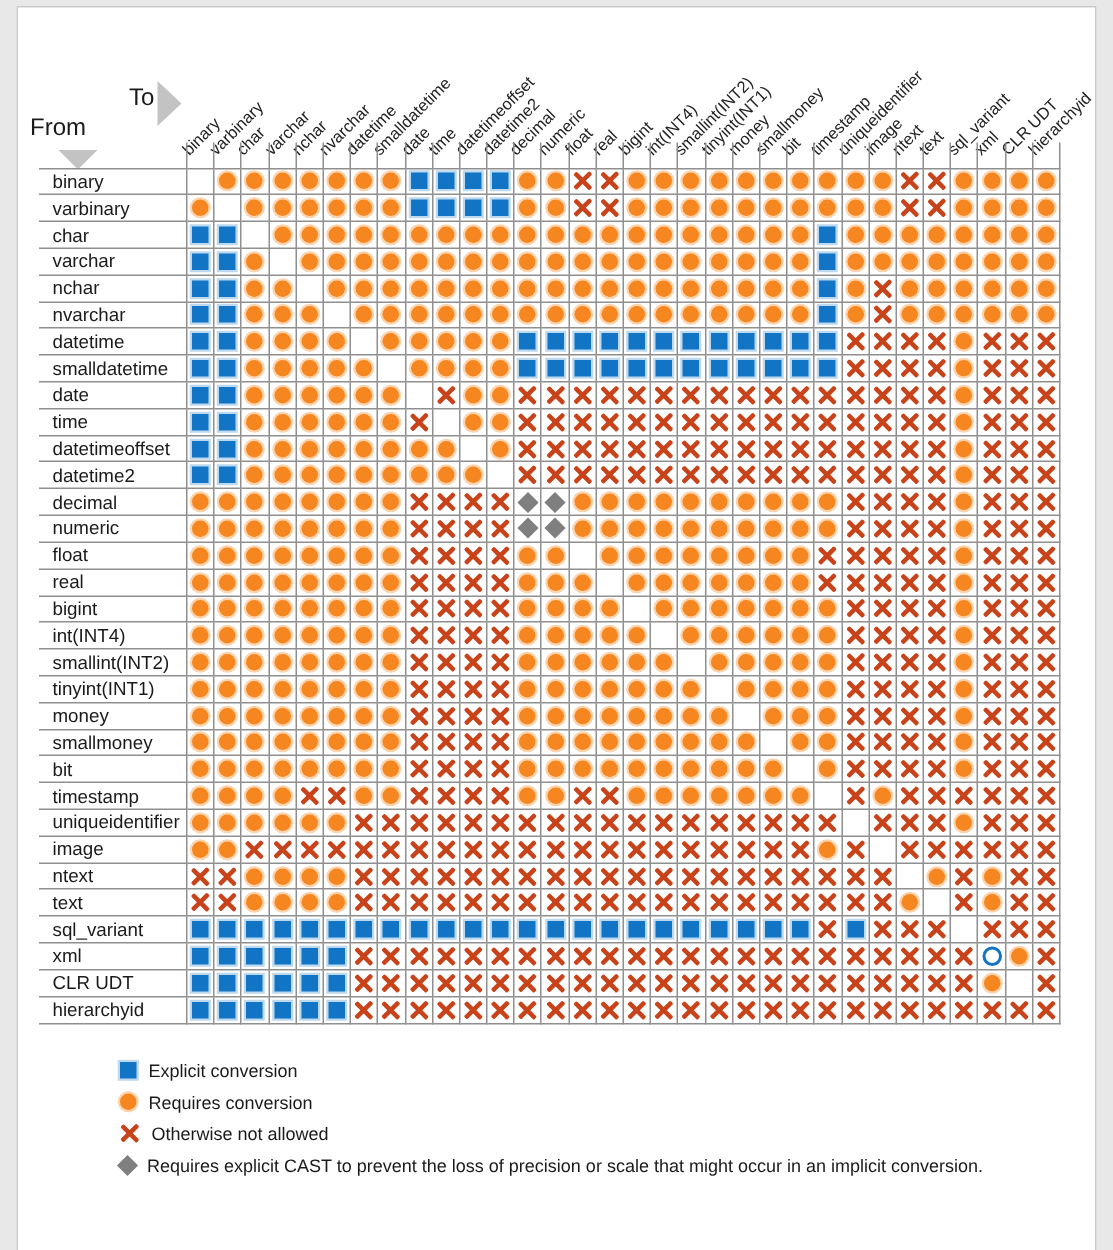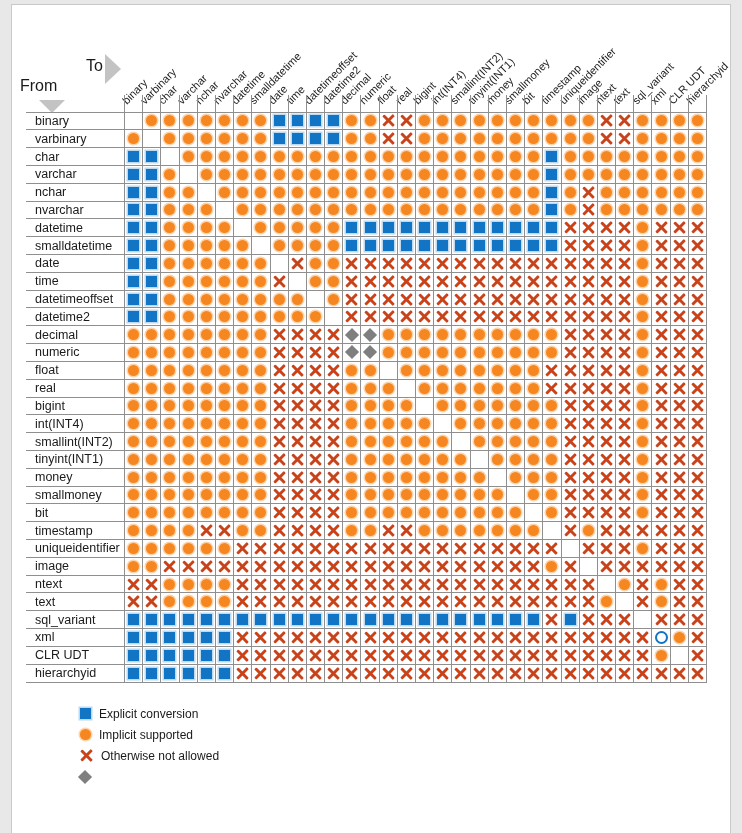--- a/index.html
+++ b/index.html
@@ -3181,23 +3181,24 @@
         <span class="sym sym-X"></span>
       </div>
     </div>
   <div id="legend" class="legend">
       <div class="legend-item">
         <span class="sym sym-E licon"></span>
         <span class="legend-text">Explicit conversion</span>
       </div>
       <div class="legend-item">
         <span class="sym sym-I licon"></span>
-        <span class="legend-text">Implicit supported</span>
+        <span class="legend-text">Requires conversion</span>
       </div>
       <div class="legend-item">
         <span class="sym sym-X licon"></span>
         <span class="legend-text">Otherwise not allowed</span>
       </div>
       <div class="legend-item">
         <span class="sym sym-D licon"></span>
+        <span class="legend-text">Requires explicit CAST to prevent the loss of precision or scale that might occur in an implicit conversion.</span>
       </div>
     </div>
 </div>
 
 </body></html>

